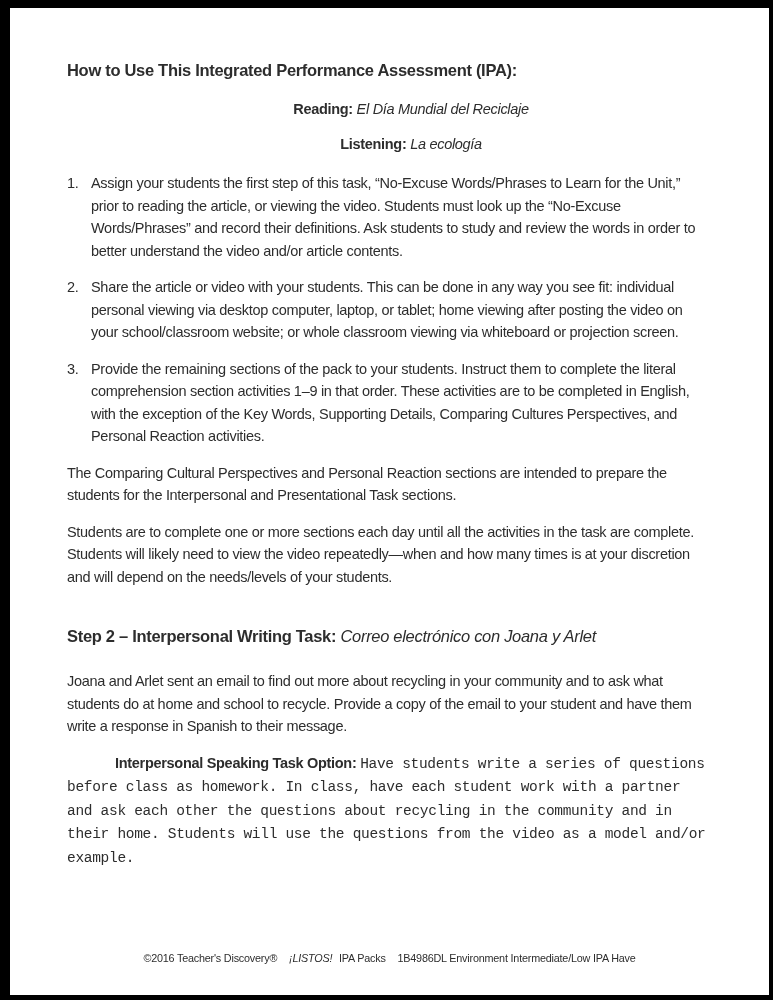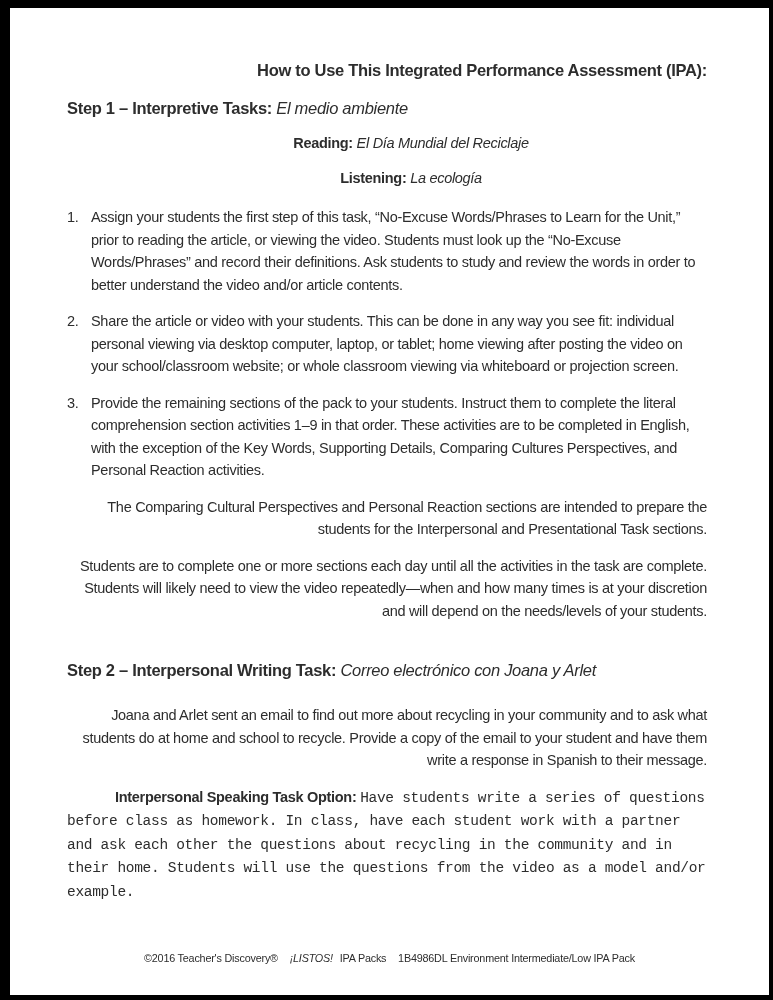--- a/index.html
+++ b/index.html
@@ -26,21 +26,20 @@
     letter-spacing: -0.3px;
   }
   .b { font-weight: bold; }
   .i { font-style: italic; }
   h1.main-heading {
     font-size: 16.5px;
     line-height: 20px;
     margin: 0 0 18px 0;
     font-weight: bold;
     letter-spacing: -0.3px;
-    text-align: right;
   }
   p.step-heading {
     font-size: 16.5px;
     line-height: 20px;
     margin: 0 0 14px 0;
   }
   p.step-heading .i { font-size: 16.5px; }
   p.sub-line {
     margin: 0 0 12px 48px;
     text-align: center;
@@ -49,21 +48,20 @@
   .list-item {
     display: flex;
     margin: 0 0 14px 0;
   }
   .list-item .num {
     flex: 0 0 24px;
   }
   .list-item .txt { flex: 1; }
   p.body-para {
     margin: 0 0 14px 0;
-    text-align: right;
   }
   p.body-para.gap-after { margin-bottom: 38px; }
   p.step-heading.step2 { margin-bottom: 24px; }
   p.option-para {
     margin: 0;
     text-indent: 48px;
   }
   p.option-para .rest { text-indent: 0; font-family: Liberation Mono, monospace; }
   .footer {
     position: absolute;
@@ -80,24 +78,20 @@
   .footer .sp-md { margin-left: 9px; }
 </style>
 </head>
 <body>
 
 <div class="page">
   <div class="content">
 
     <h1 class="main-heading">How to Use This Integrated Performance Assessment (IPA):</h1>
 
-    <p class="step-heading">
-      <span class="b">Step 1 – Interpretive Tasks:</span>
-      <span class="i">El medio ambiente</span>
-    </p>
 
     <p class="sub-line">
       <span class="b">Reading:</span>
       <span class="i">El Día Mundial del Reciclaje</span>
     </p>
 
     <p class="sub-line last">
       <span class="b">Listening:</span>
       <span class="i">La ecología</span>
     </p>
@@ -132,15 +126,15 @@
       <span class="b">Interpersonal Speaking Task Option:</span>
       <span class="rest">Have students write a series of questions before class as homework. In class, have each student work with a partner and ask each other the questions about recycling in the community and in their home. Students will use the questions from the video as a model and/or example.</span>
     </p>
 
   </div>
 
   <div class="footer">
     <span>©2016 Teacher's Discovery®</span>
     <span class="i sp-md">¡LISTOS!</span>
     <span class="sp-sm">IPA Packs</span>
-    <span class="sp-md">1B4986DL Environment Intermediate/Low IPA Pack</span>
+    <span class="sp-md">1B4986DL Environment Intermediate/Low IPA Have</span>
   </div>
 </div>
 
 </body></html>

